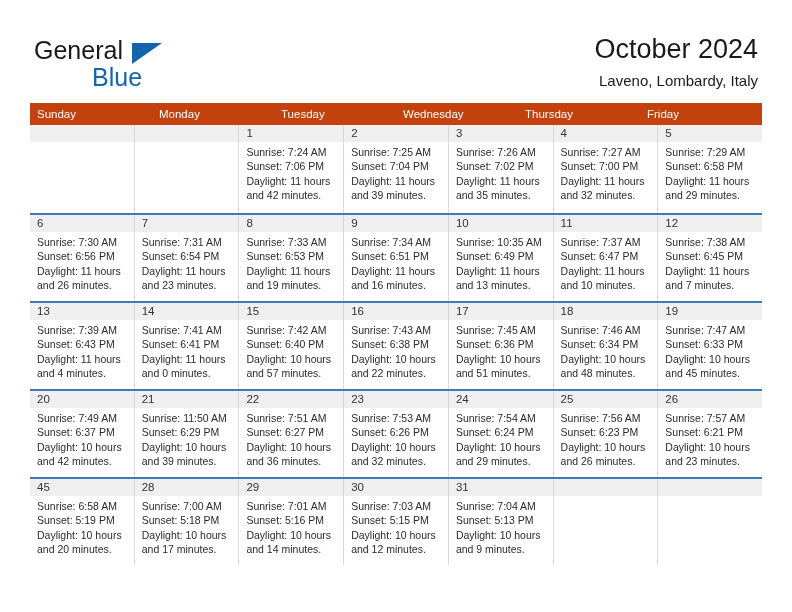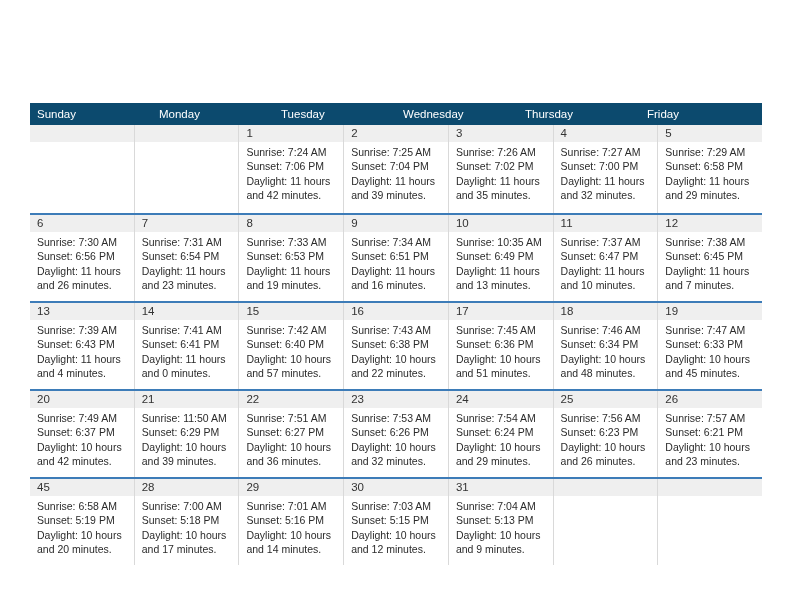--- a/index.html
+++ b/index.html
@@ -71,21 +71,21 @@
   }
 
   
   .calendar {
     position: absolute;
     left: 30px; top: 103px;
     width: 732px;
   }
   .dow-row {
     display: flex;
-    background: #0c4a6e;
+    background: #c2410c;
     height: 22px;
   }
   .dow {
     flex: 1 1 0;
     color: #ffffff;
     font-size: 11.5px;
     line-height: 22px;
     padding-left: 7px;
     white-space: nowrap;
     overflow: hidden;
@@ -122,20 +122,31 @@
     color: #2b2b2b;
     white-space: nowrap;
   }
   .cell.empty .datenum { background: #efefef; }
 </style>
 </head>
 <body>
 
 <div class="page">
 
+  <div class="header">
+    <div class="brand">
+      <span class="brand-general">General</span>
+      <span class="brand-tri"></span>
+      <span class="brand-blue">Blue</span>
+    </div>
+    <div class="title-block">
+      <div class="cal-title">October 2024</div>
+      <div class="cal-subtitle">Laveno, Lombardy, Italy</div>
+    </div>
+  </div>
 
   <div class="calendar">
     <div class="dow-row" id="dow-row">
         <div class="dow">Sunday</div>
         <div class="dow">Monday</div>
         <div class="dow">Tuesday</div>
         <div class="dow">Wednesday</div>
         <div class="dow">Thursday</div>
         <div class="dow">Friday</div>
       </div>

